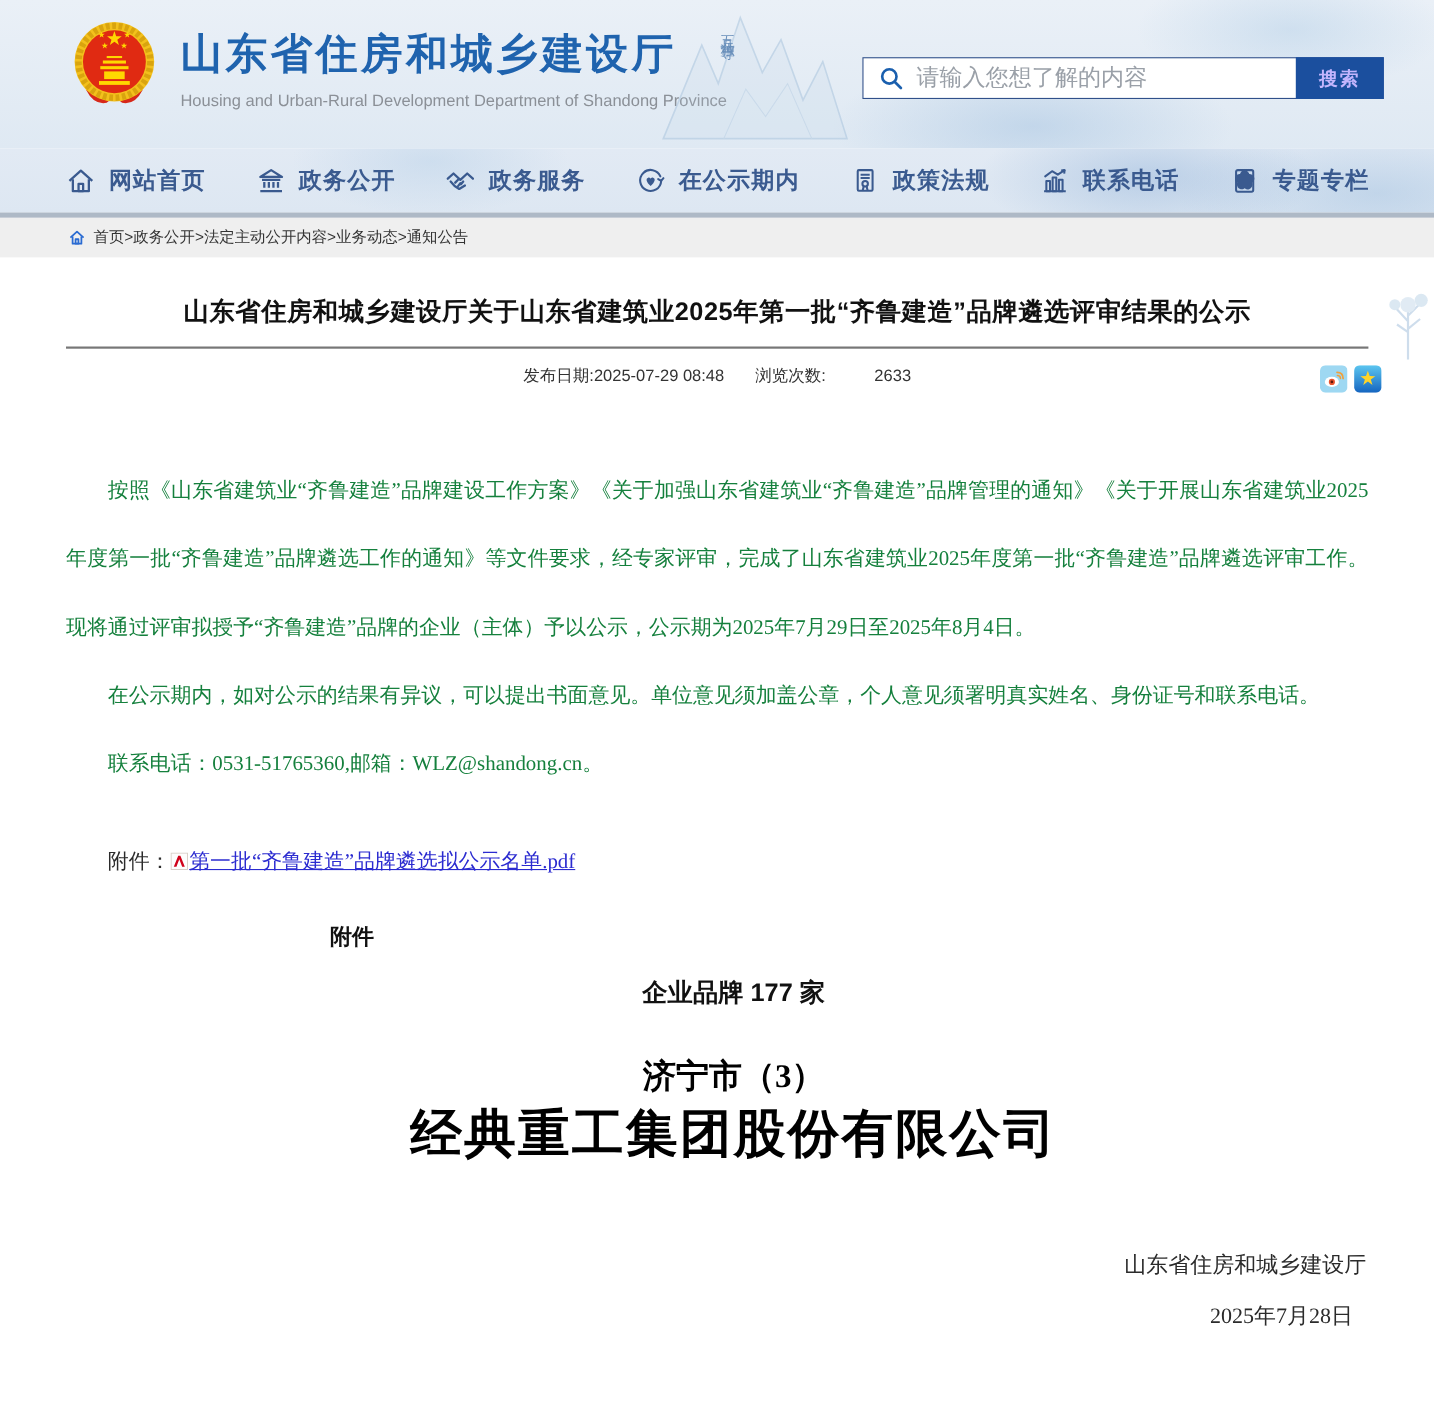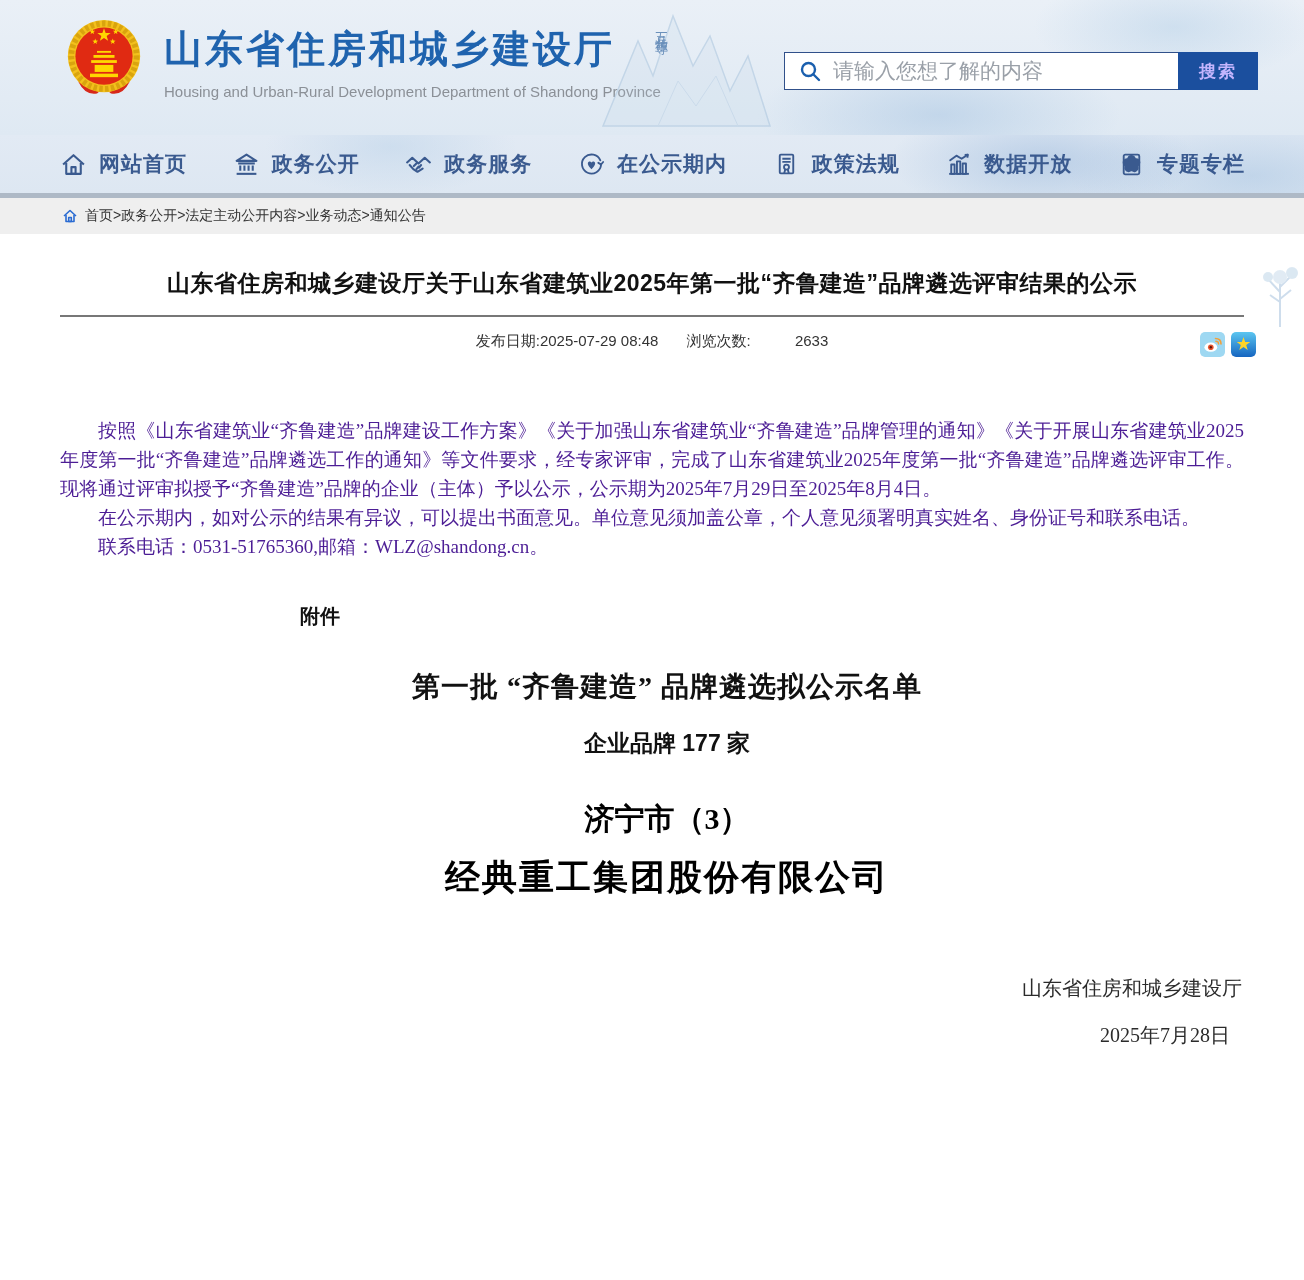--- a/index.html
+++ b/index.html
@@ -55,37 +55,37 @@
   main{ position:relative; padding:0 60px; }
   .article-title{ margin-top:34px; text-align:center; font-size:23px; font-weight:bold; color:#111; letter-spacing:.5px; }
   .title-divider{ margin-top:16px; height:2px; background:#777; }
   .meta-row{ position:relative; margin-top:15px; height:28px; text-align:center; font-size:15px; color:#333; }
   .meta-publish{ margin-right:24px; }
   .meta-views-label{ margin-right:40px; }
   .share-icons{ position:absolute; right:-12px; top:0; display:flex; gap:6px; }
   .share-icon{ width:25px; height:25px; cursor:pointer; border-radius:4px; }
 
   .article-body{ margin-top:56px; font-family:"Liberation Serif","DejaVu Serif",serif; }
-  .article-body p{ font-size:19px; line-height:29px; color:#4c1d95; text-indent:2em; text-align:justify; }
+  .article-body p{ font-size:19px; line-height:62px; color:#15803d; text-indent:2em; text-align:justify; }
 
   .attachment-line{ margin-top:44px; font-family:"Liberation Serif","DejaVu Serif",serif;
     font-size:19px; color:#2b2b2b; text-indent:2em; display:block; }
   .pdf-icon{ width:16px; height:16px; vertical-align:-2px; margin-right:1px; }
   .attachment-link{ color:#2b2bd0; text-decoration:underline; cursor:pointer; }
 
   
   .attachment-preview{ margin-top:42px; }
   .preview-label{ padding-left:240px; font-size:20px; font-weight:bold; color:#111; }
   .preview-heading{ margin-top:38px; text-align:center; font-family:"Liberation Serif","DejaVu Serif",serif;
     font-size:28px; font-weight:bold; color:#111; letter-spacing:1px; padding-left:30px; }
   .preview-subheading{ margin-top:22px; text-align:center; font-size:23px; font-weight:bold; color:#111; padding-left:30px; }
   .preview-city{ margin-top:40px; text-align:center; font-family:"Liberation Serif","DejaVu Serif",serif;
     font-size:30px; font-weight:bold; color:#000; padding-left:30px; }
-  .preview-company{ margin-top:14px; text-align:center; font-family:"Liberation Serif","DejaVu Serif",serif;
-    font-size:35px; font-weight:bold; color:#000; letter-spacing:2px; padding-left:30px; }
+  .preview-company{ text-align:center; font-family:"Liberation Serif","DejaVu Serif",serif;
+    font-size:47px; font-weight:bold; color:#000; letter-spacing:2px; padding-left:30px; }
 
   
   .signature{ margin-top:74px; text-align:right; font-family:"Liberation Serif","DejaVu Serif",serif;
     font-size:20px; color:#2b2b2b; }
   .signature-org{ padding-right:2px; }
   .signature-date{ margin-top:20px; padding-right:14px; }
 </style>
 </head>
 <body>
 
@@ -179,21 +179,21 @@
   </a>
   <a class="nav-item">
     <svg class="nav-icon" viewBox="0 0 26 26" fill="none" stroke="#3a5a8f" stroke-width="1.8" stroke-linejoin="round">
       <path d="M4 22 H23"></path>
       <rect x="6" y="13" width="3.2" height="9"></rect>
         <rect x="11.5" y="10" width="3.2" height="12"></rect>
         <rect x="17" y="12" width="3.2" height="10"></rect>
       <path d="M5 9 L11 4.5 L16 7.5 L22 3.5" stroke-linecap="round"></path>
       <path d="M22 3.5 l-3 .4 M22 3.5 l-.4 3"></path>
     </svg>
-    <span class="nav-label">数据开放</span>
+    <span class="nav-label">联系电话</span>
   </a>
   <a class="nav-item">
     <svg class="nav-icon" viewBox="0 0 26 26" fill="none" stroke="#3a5a8f" stroke-width="1.8" stroke-linejoin="round">
       <rect x="5.5" y="3.5" width="15" height="19" rx="1.5"></rect>
       <use href="#st" transform="translate(13,12.5) scale(4.6)"></use>
     </svg>
     <span class="nav-label">专题专栏</span>
   </a>
   <svg class="tree-art" viewBox="0 0 44 70">
     <path d="M22 70 V25 M22 35 L10 22 M22 30 L34 18 M22 45 L12 38 M22 42 L33 33" fill="none" stroke="#9fbddb" stroke-width="2"></path>
@@ -243,24 +243,29 @@
       </svg>
     </span>
   </div>
 
   <div class="article-body">
     <p>按照《山东省建筑业“齐鲁建造”品牌建设工作方案》《关于加强山东省建筑业“齐鲁建造”品牌管理的通知》《关于开展山东省建筑业2025年度第一批“齐鲁建造”品牌遴选工作的通知》等文件要求，经专家评审，完成了山东省建筑业2025年度第一批“齐鲁建造”品牌遴选评审工作。现将通过评审拟授予“齐鲁建造”品牌的企业（主体）予以公示，公示期为2025年7月29日至2025年8月4日。</p>
     <p>在公示期内，如对公示的结果有异议，可以提出书面意见。单位意见须加盖公章，个人意见须署明真实姓名、身份证号和联系电话。</p>
     <p>联系电话：0531-51765360,邮箱：WLZ@shandong.cn。</p>
   </div>
 
+  <p class="attachment-line">
+    <span>附件：</span><svg class="pdf-icon" viewBox="0 0 16 16">
+      <rect x="0.5" y="0.5" width="15" height="15" fill="#fdfdfd" stroke="#d8cfc8"></rect>
+      <polygon points="3,13 7,3 9,3 13,13 10.6,13 8,6.2 5.4,13" fill="#d0021b"></polygon>
+    </svg><a class="attachment-link">第一批“齐鲁建造”品牌遴选拟公示名单.pdf</a>
+  </p>
 
   <section class="attachment-preview">
     <div class="preview-label">附件</div>
-    <div class="preview-heading">第一批 “齐鲁建造” 品牌遴选拟公示名单</div>
     <div class="preview-subheading">企业品牌 177 家</div>
     <div class="preview-city">济宁市（3）</div>
     <div class="preview-company">经典重工集团股份有限公司</div>
   </section>
 
   <div class="signature">
     <div class="signature-org">山东省住房和城乡建设厅</div>
     <div class="signature-date">2025年7月28日</div>
   </div>
 </main>

